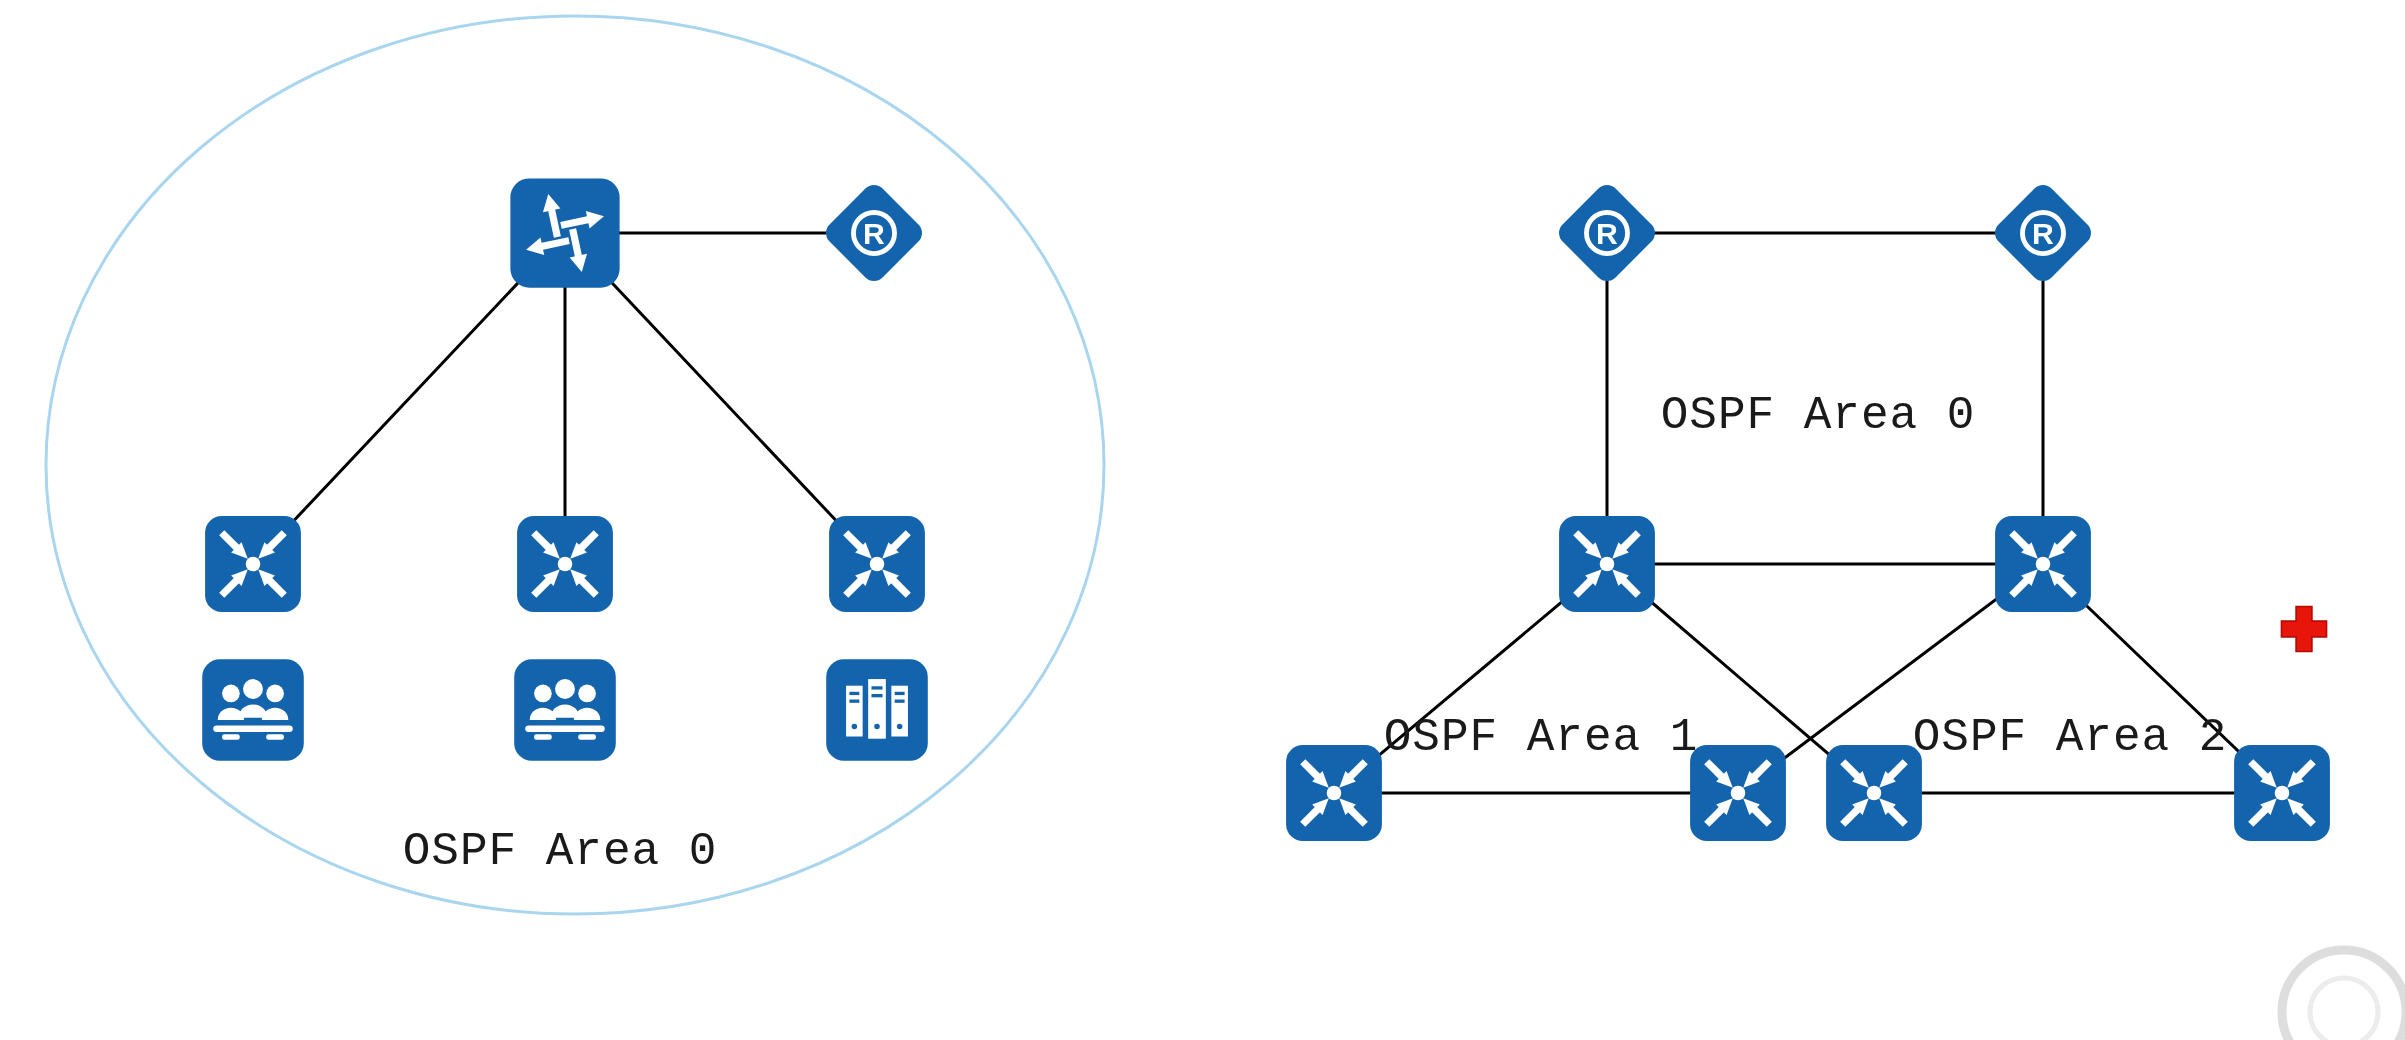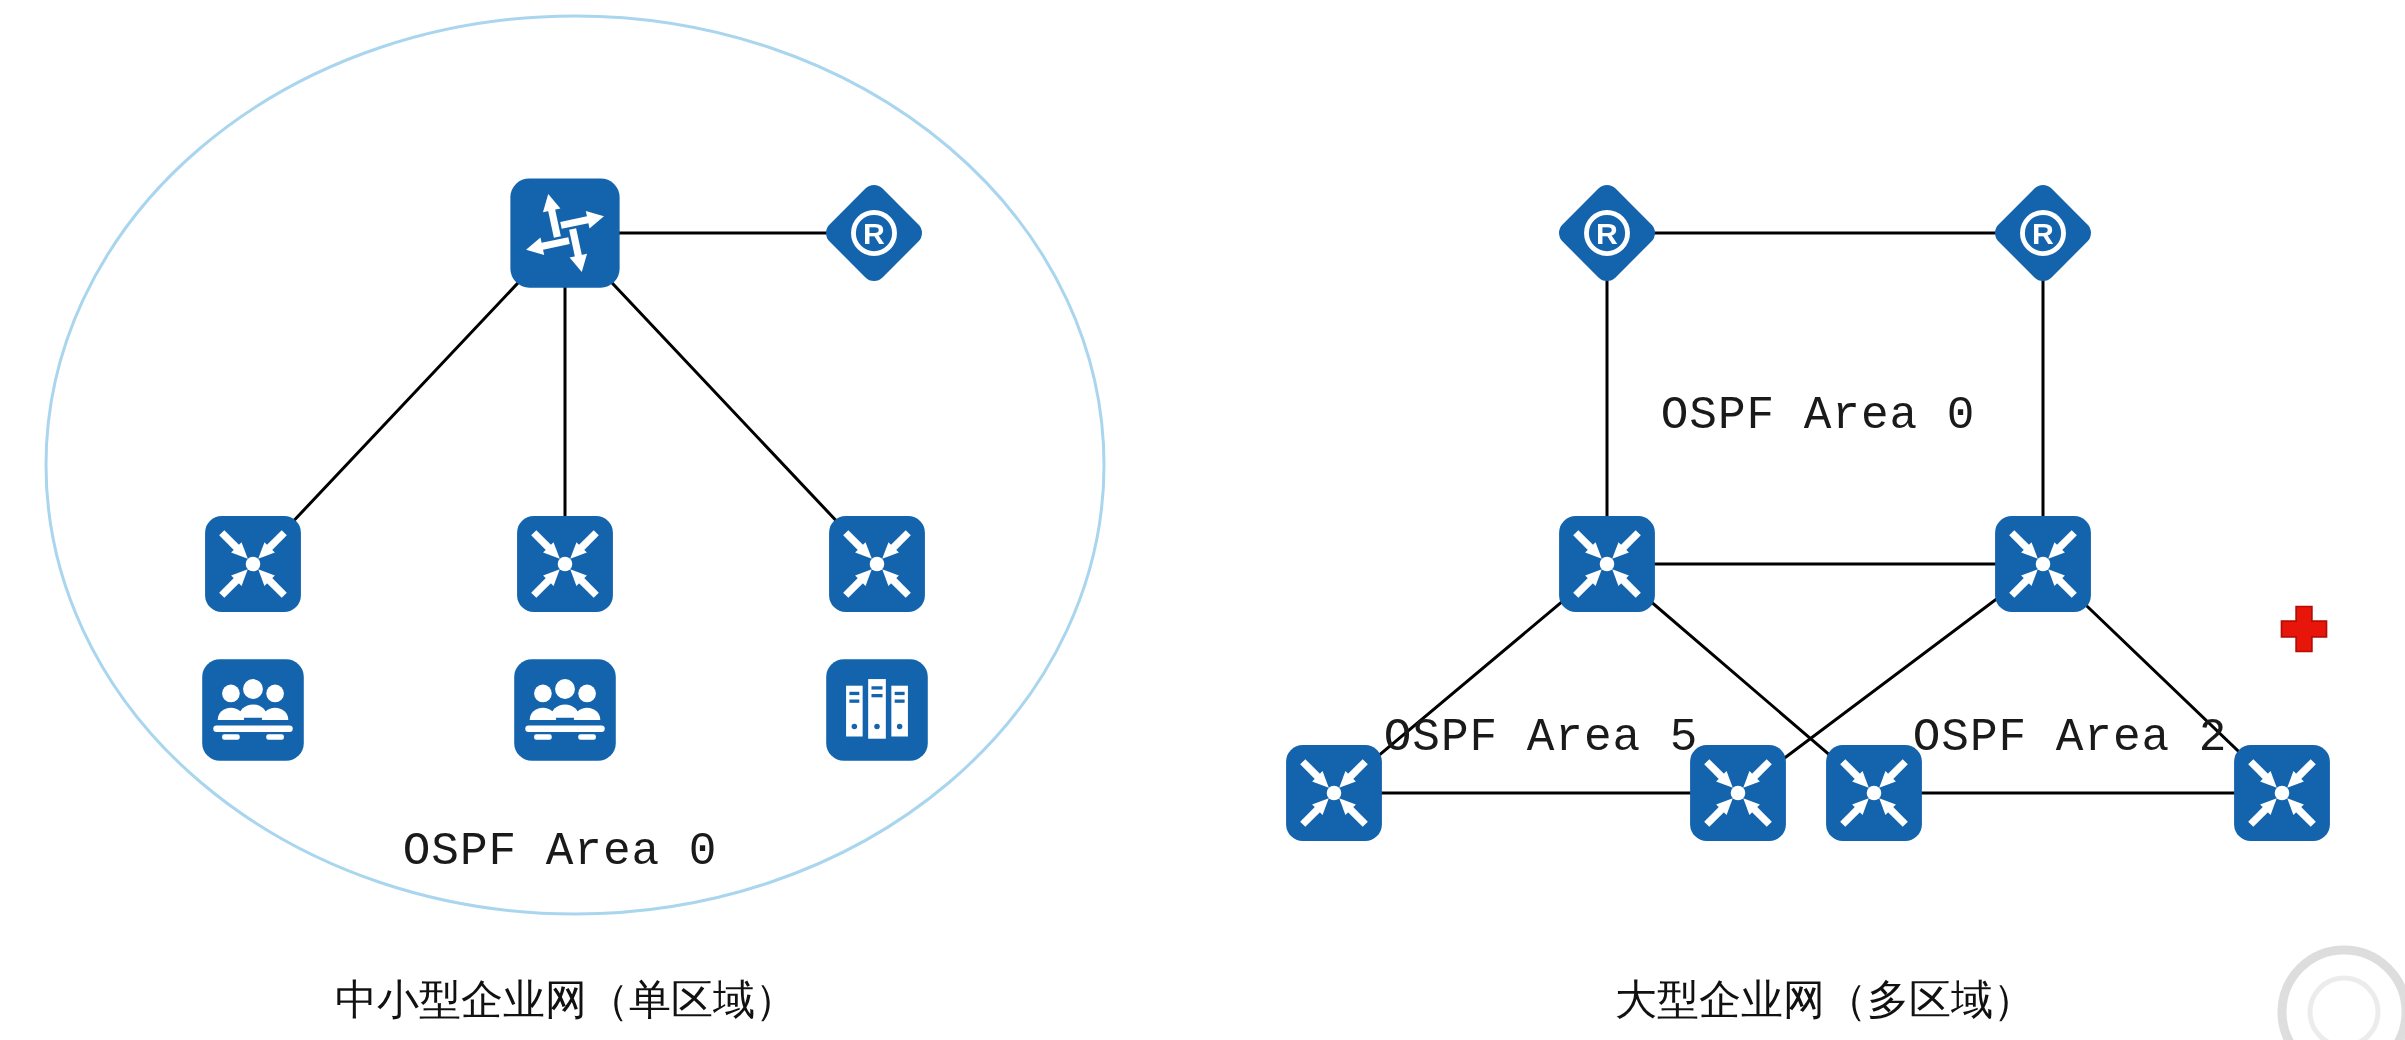--- a/index.html
+++ b/index.html
@@ -217,18 +217,16 @@
     </div>
 
   <div class="node" style="left:2304px;top:629px;width:54px;height:54px">
       <svg>
         <use href="#ic-cross"></use>
       </svg>
     </div>
 
   <div class="area-label" style="left:560px;top:852px">OSPF Area 0</div>
   <div class="area-label" style="left:1818px;top:416px">OSPF Area 0</div>
-  <div class="area-label" style="left:1541px;top:738px">OSPF Area 5</div>
+  <div class="area-label" style="left:1541px;top:738px">OSPF Area 1</div>
   <div class="area-label" style="left:2070px;top:738px">OSPF Area 2</div>
-  <div class="caption" style="left:566px;top:972px">中小型企业网（单区域）</div>
-  <div class="caption" style="left:1825px;top:972px">大型企业网（多区域）</div>
 
 </div>
 
 </body></html>

